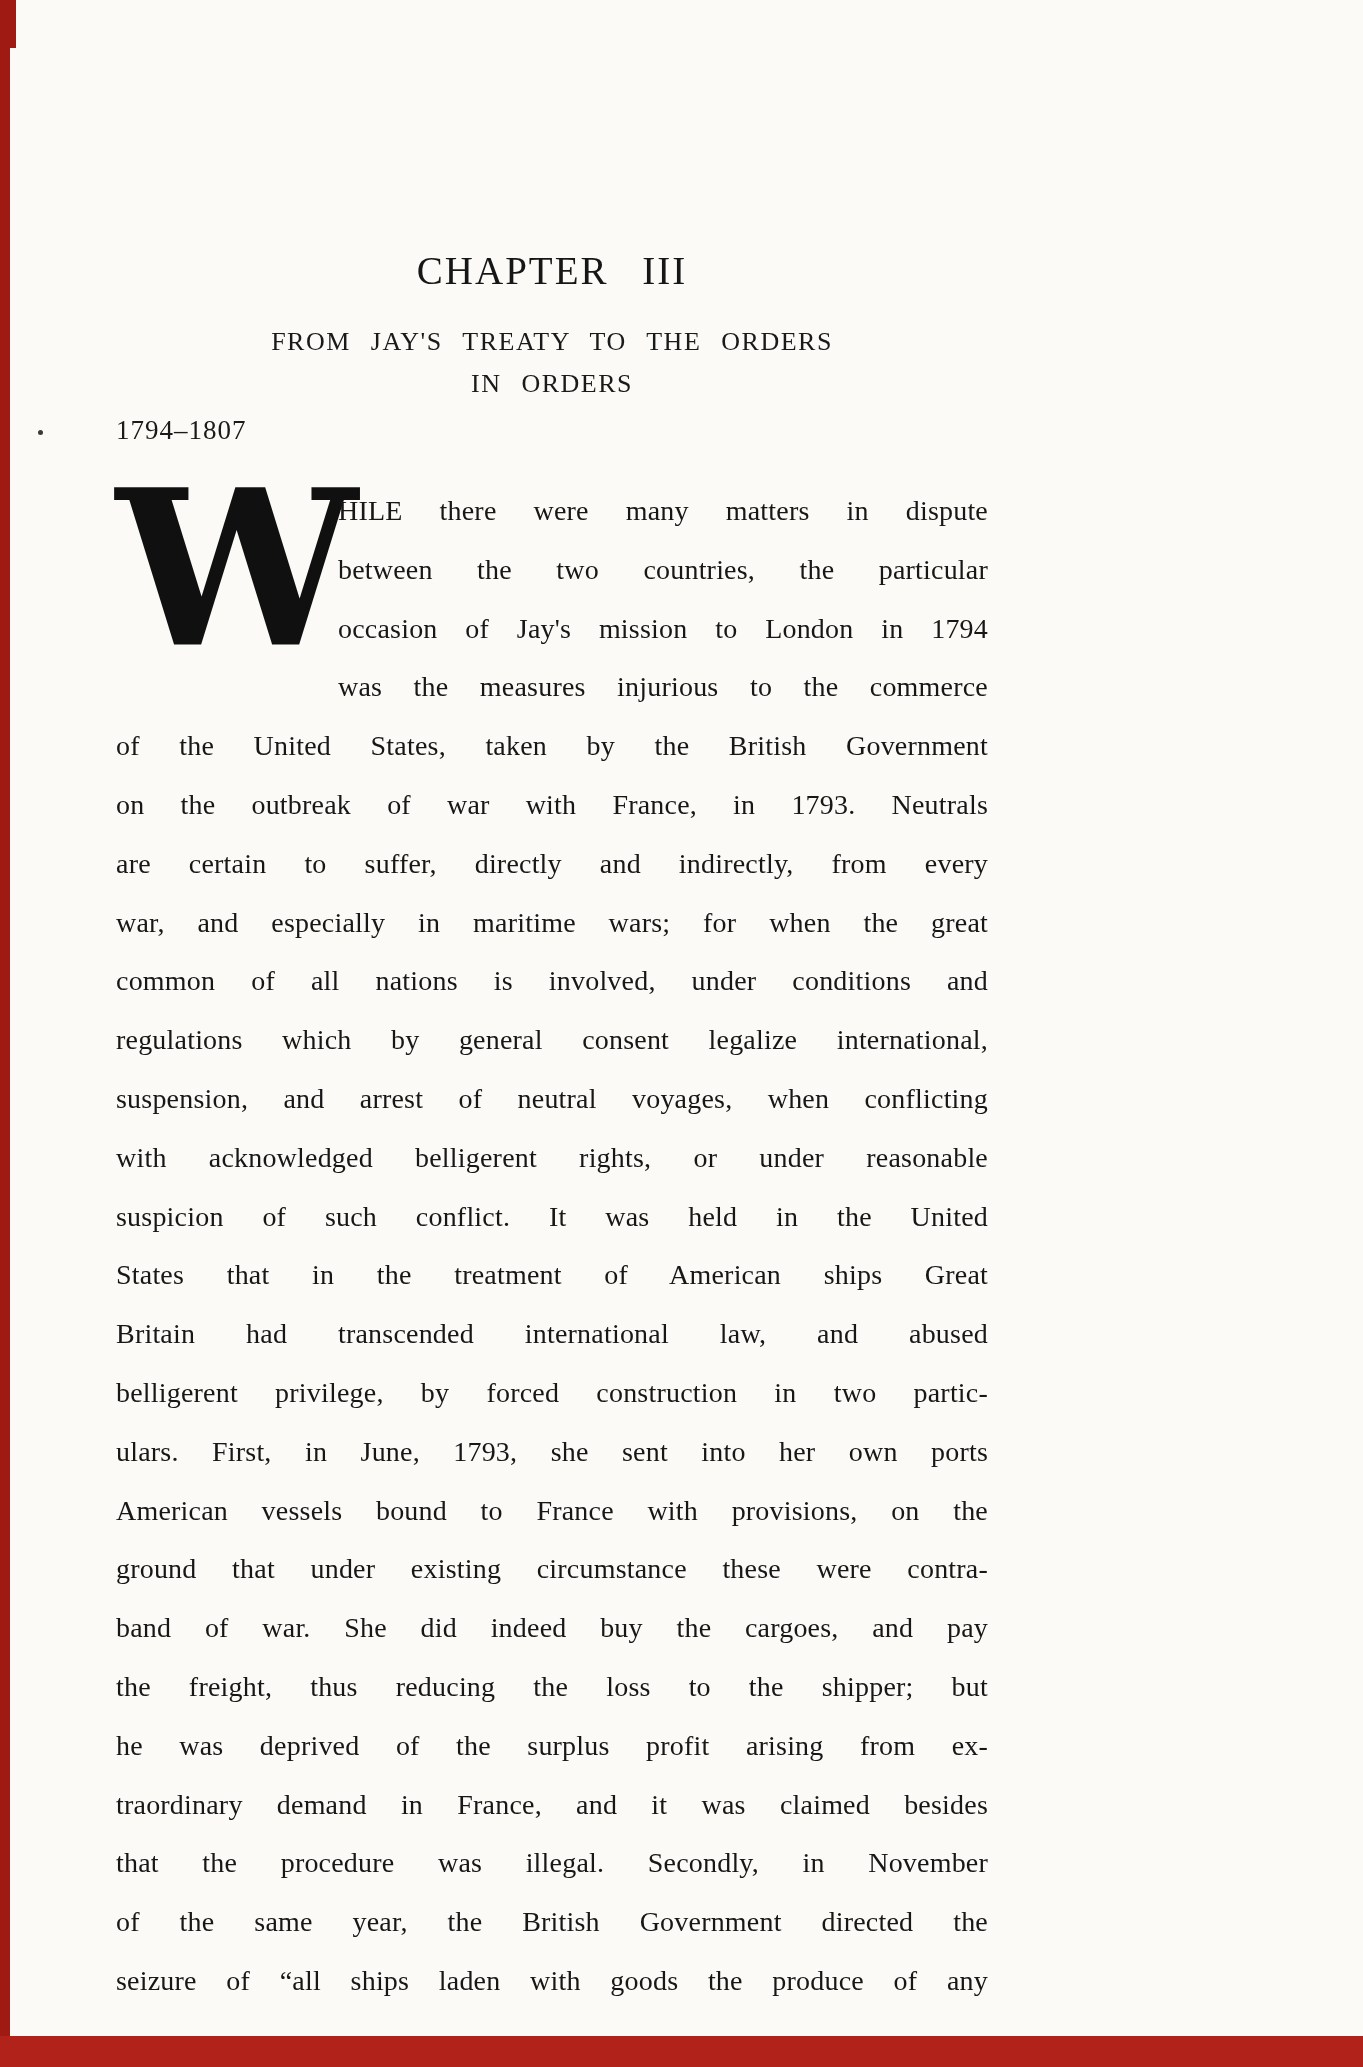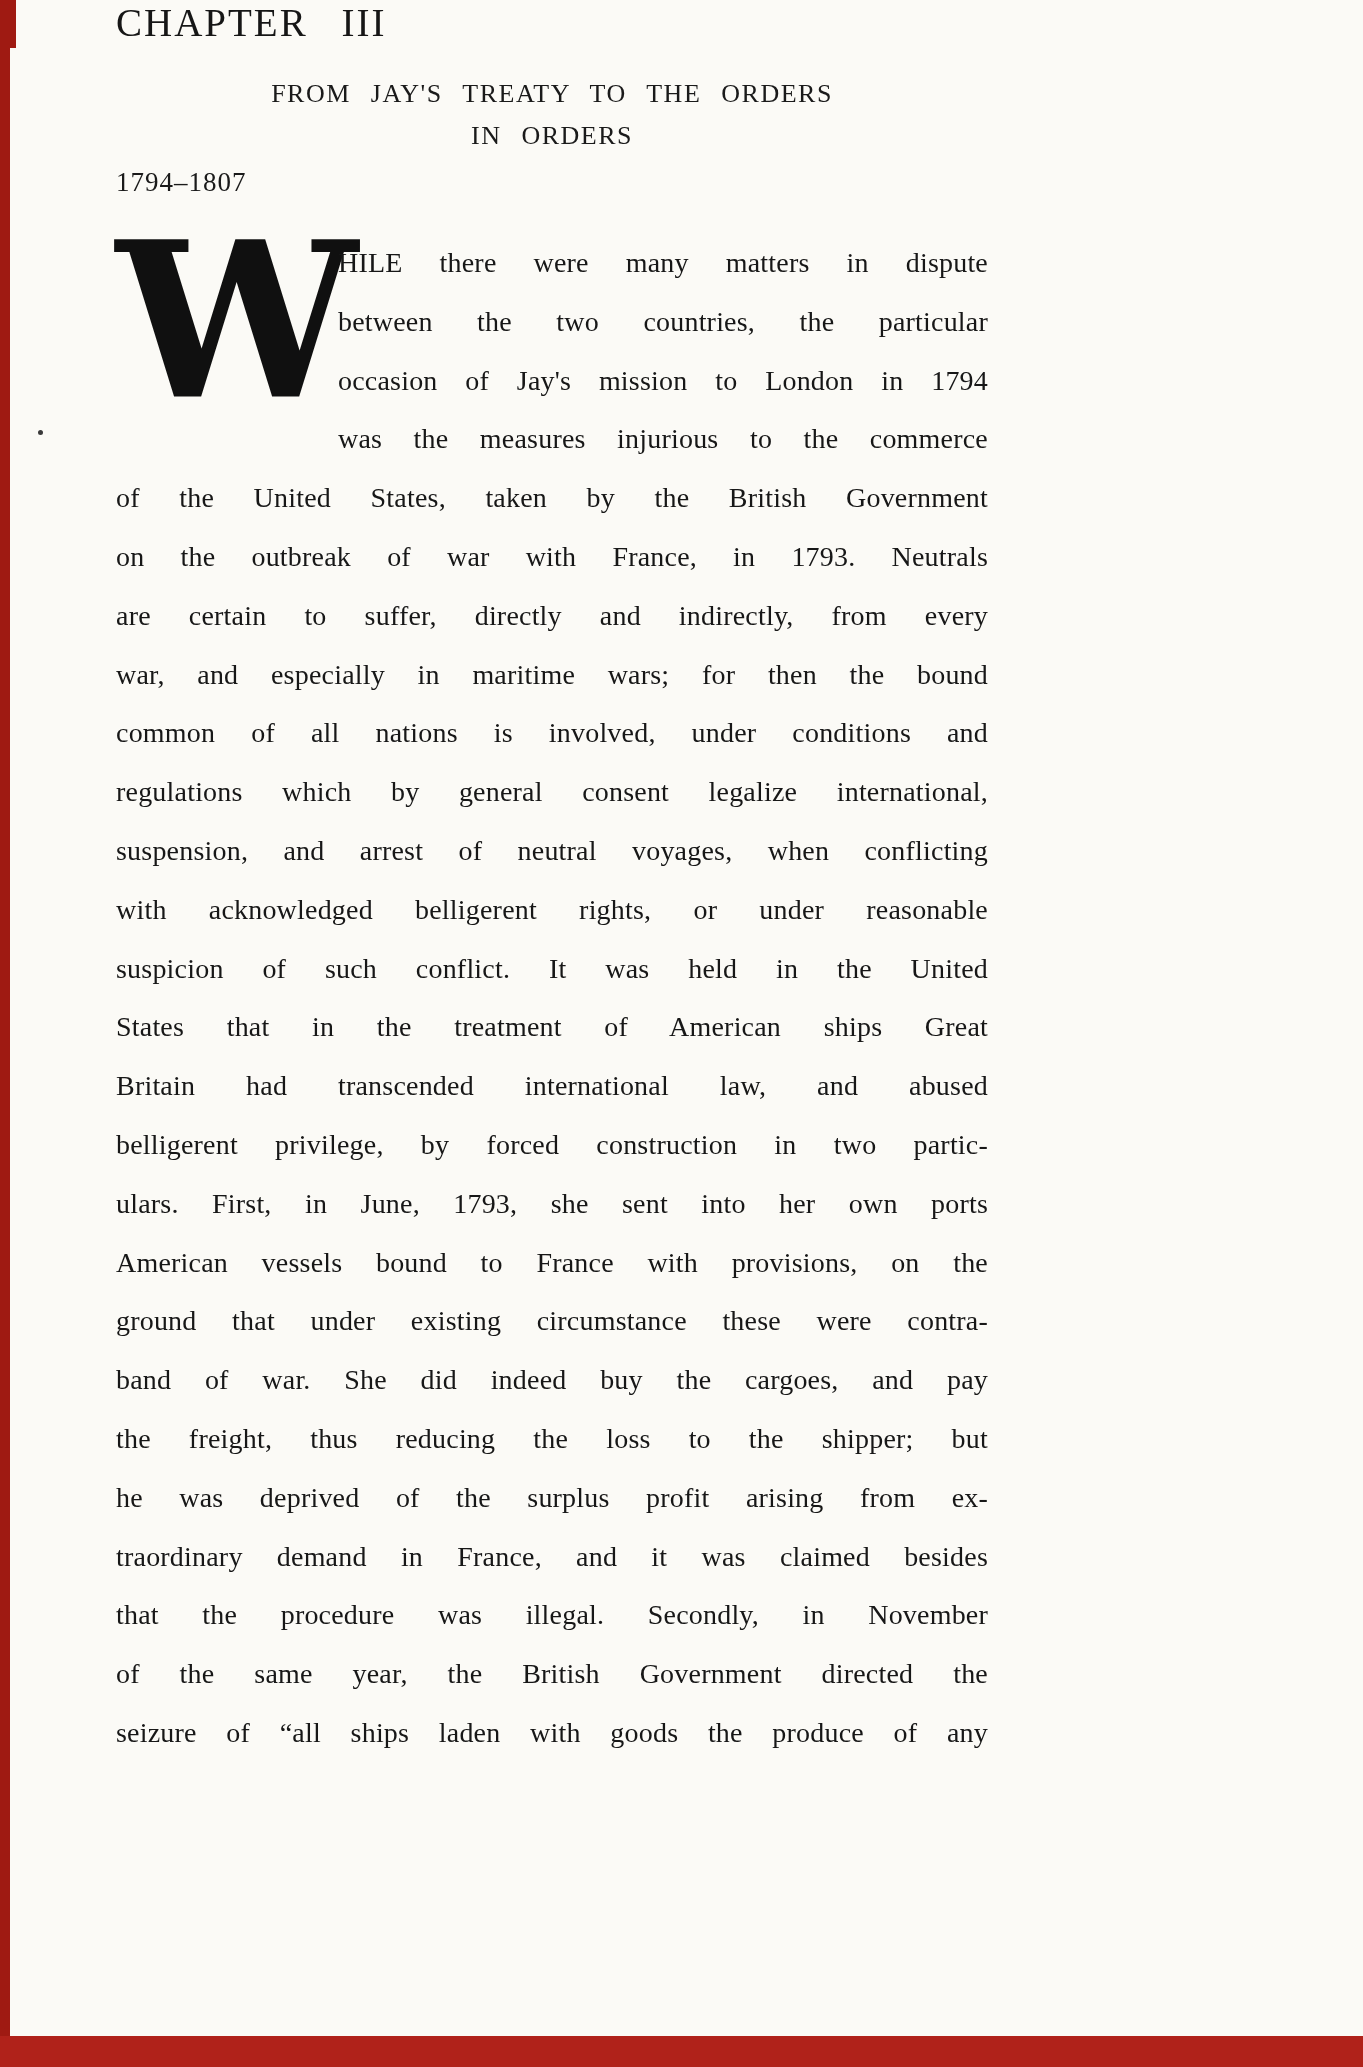--- a/index.html
+++ b/index.html
@@ -44,20 +44,22 @@
   }
   .speck-1 { left: 38px; top: 430px; }
 
   .content {
     position: absolute;
     left: 116px;
     top: 0;
     width: 872px;
   }
   .chapter-heading {
+    margin-top: 248px;
+    text-align: center;
     font-size: 39px;
     letter-spacing: 2px;
     word-spacing: 22px;
     color: #161616;
   }
   .subtitle {
     margin-top: 28px;
     text-align: center;
     font-size: 26px;
     letter-spacing: 1.5px;
@@ -122,21 +124,21 @@
     <div class="body-text">
       <div class="dropcap">W</div>
       <div>
           <div class="line">HILE there were many matters in dispute</div>
           <div class="line">between the two countries, the particular</div>
           <div class="line">occasion of Jay's mission to London in 1794</div>
           <div class="line">was the measures injurious to the commerce</div>
           <div class="line">of the United States, taken by the British Government</div>
           <div class="line">on the outbreak of war with France, in 1793.  Neutrals</div>
           <div class="line">are certain to suffer, directly and indirectly, from every</div>
-          <div class="line">war, and especially in maritime wars; for then the bound</div>
+          <div class="line">war, and especially in maritime wars; for when the great</div>
           <div class="line">common of all nations is involved, under conditions and</div>
           <div class="line">regulations which by general consent legalize international,</div>
           <div class="line">suspension, and arrest of neutral voyages, when conflicting</div>
           <div class="line">with acknowledged belligerent rights, or under reasonable</div>
           <div class="line">suspicion of such conflict.  It was held in the United</div>
           <div class="line">States that in the treatment of American ships Great</div>
           <div class="line">Britain had transcended international law, and abused</div>
           <div class="line">belligerent privilege, by forced construction in two partic-</div>
           <div class="line">ulars.  First, in June, 1793, she sent into her own ports</div>
           <div class="line">American vessels bound to France with provisions, on the</div>

